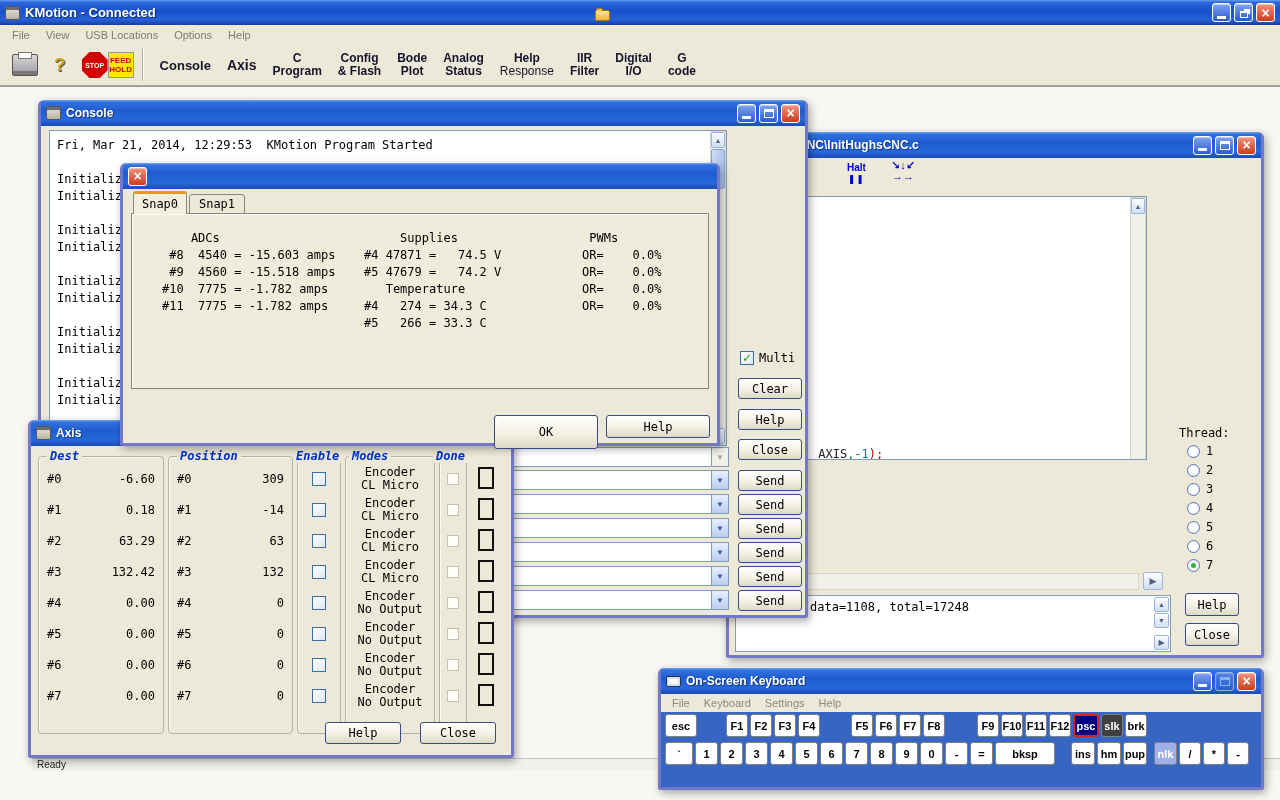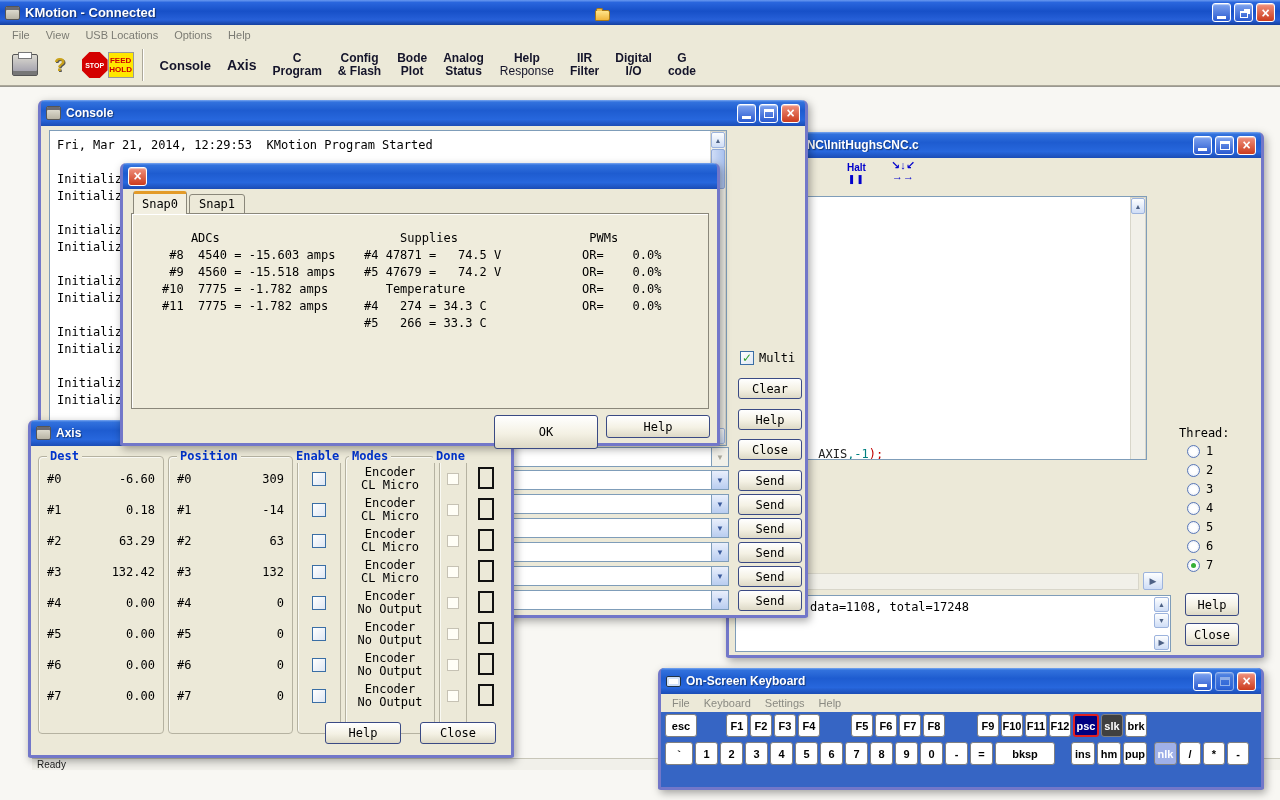--- a/index.html
+++ b/index.html
@@ -24,21 +24,21 @@
   .g-restore { width:8px; height:7px; border:1px solid #fff; border-top:2px solid #fff; box-shadow:3px -3px 0 -1px #fff; margin:3px 0 0 0; }
   .g-x { color:#fff; font-weight:bold; font-size:14px; line-height:14px; }
   .wicon { width:15px; height:14px; background:linear-gradient(#e8e6da,#b8b4a4); border:1px solid #555;
            border-radius:2px; box-shadow:inset 0 3px 0 #6a6a72; }
   
   .btn { position:absolute; border:1px solid #3a4a84; border-radius:3px;
          background:linear-gradient(#ffffff,#f4f1e4 55%,#ddd9c6); font-family:"DejaVu Sans Mono",monospace;
          font-size:12px; color:#000; display:flex; align-items:center; justify-content:center; }
   .gbox { position:absolute; border:1px solid #b5b2a1; border-radius:4px; box-shadow:inset 1px 1px 0 rgba(255,255,255,.7); }
   .glbl { position:absolute; background:#ece9d8; padding:0 3px; color:#0033cc; font-family:"DejaVu Sans Mono",monospace;
-          font-size:12px; font-weight:bold; z-index:2; white-space:nowrap; }
+          font-size:12px; font-weight:bold; z-index:2; white-space:nowrap;font-style:italic; }
   .grow { height:31px; display:flex; justify-content:space-between; align-items:center; padding:0 8px;
           font-family:"DejaVu Sans Mono",monospace; font-size:12px; }
   .ccell { height:31px; display:flex; align-items:center; justify-content:center; }
   .cb { width:14px; height:14px; background:linear-gradient(135deg,#fff,#dfe7f3); border:1px solid #3a6ea5; }
   .cb-done { width:12px; height:12px; background:#fffef6; border:1px solid #c6c2b4; }
   .bbox { width:16px; height:22px; border:2px solid #111; }
   .mode2 { font-family:"DejaVu Sans Mono",monospace; font-size:12px; line-height:13px; text-align:center; }
   .combo { position:absolute; height:20px; background:#fff; border:1px solid #7f9db9; display:flex; justify-content:flex-end; }
   .carrow { width:17px; height:100%; background:linear-gradient(#e9effc,#b9cdf0); border-left:1px solid #7f9db9;
             display:flex; align-items:center; justify-content:center; font-size:8px; color:#3a5a9c; }
@@ -513,21 +513,21 @@
   <div class="win" style="left:120px;top:163px;width:600px;height:283px;z-index:6">
     <div class="tbar">
       <div class="wbtns">
         <div class="wbtn close">
             <span class="g-x">×</span>
           </div>
       </div>
     </div>
     <div class="abs" style="left:10px;top:28px;width:54px;height:23px;background:#f2efe1;border:1px solid #8a877a;border-bottom:none;border-top:3px solid #e39b28;border-radius:3px 3px 0 0;z-index:2;display:flex;align-items:center;justify-content:center;font-family:'DejaVu Sans Mono',monospace;font-size:12px">Snap0</div>
     <div class="abs" style="left:66px;top:31px;width:56px;height:20px;background:#ece9d8;border:1px solid #8a877a;border-radius:3px 3px 0 0;display:flex;align-items:center;justify-content:center;font-family:'DejaVu Sans Mono',monospace;font-size:12px">Snap1</div>
-    <div class="abs" style="left:8px;top:50px;width:578px;height:196px;background:#efecdc;border:1px solid #8a877a;box-shadow:inset 1px 1px 0 #fff">
+    <div class="abs" style="left:8px;top:50px;width:578px;height:176px;background:#efecdc;border:1px solid #8a877a;box-shadow:inset 1px 1px 0 #fff">
       <pre class="abs" style="left:30px;top:16px">    ADCs
  #8  4540 = -15.603 amps
  #9  4560 = -15.518 amps
 #10  7775 = -1.782 amps
 #11  7775 = -1.782 amps</pre>
       <pre class="abs" style="left:232px;top:16px">     Supplies
 #4 47871 =   74.5 V
 #5 47679 =   74.2 V
    Temperature
 #4   274 = 34.3 C

